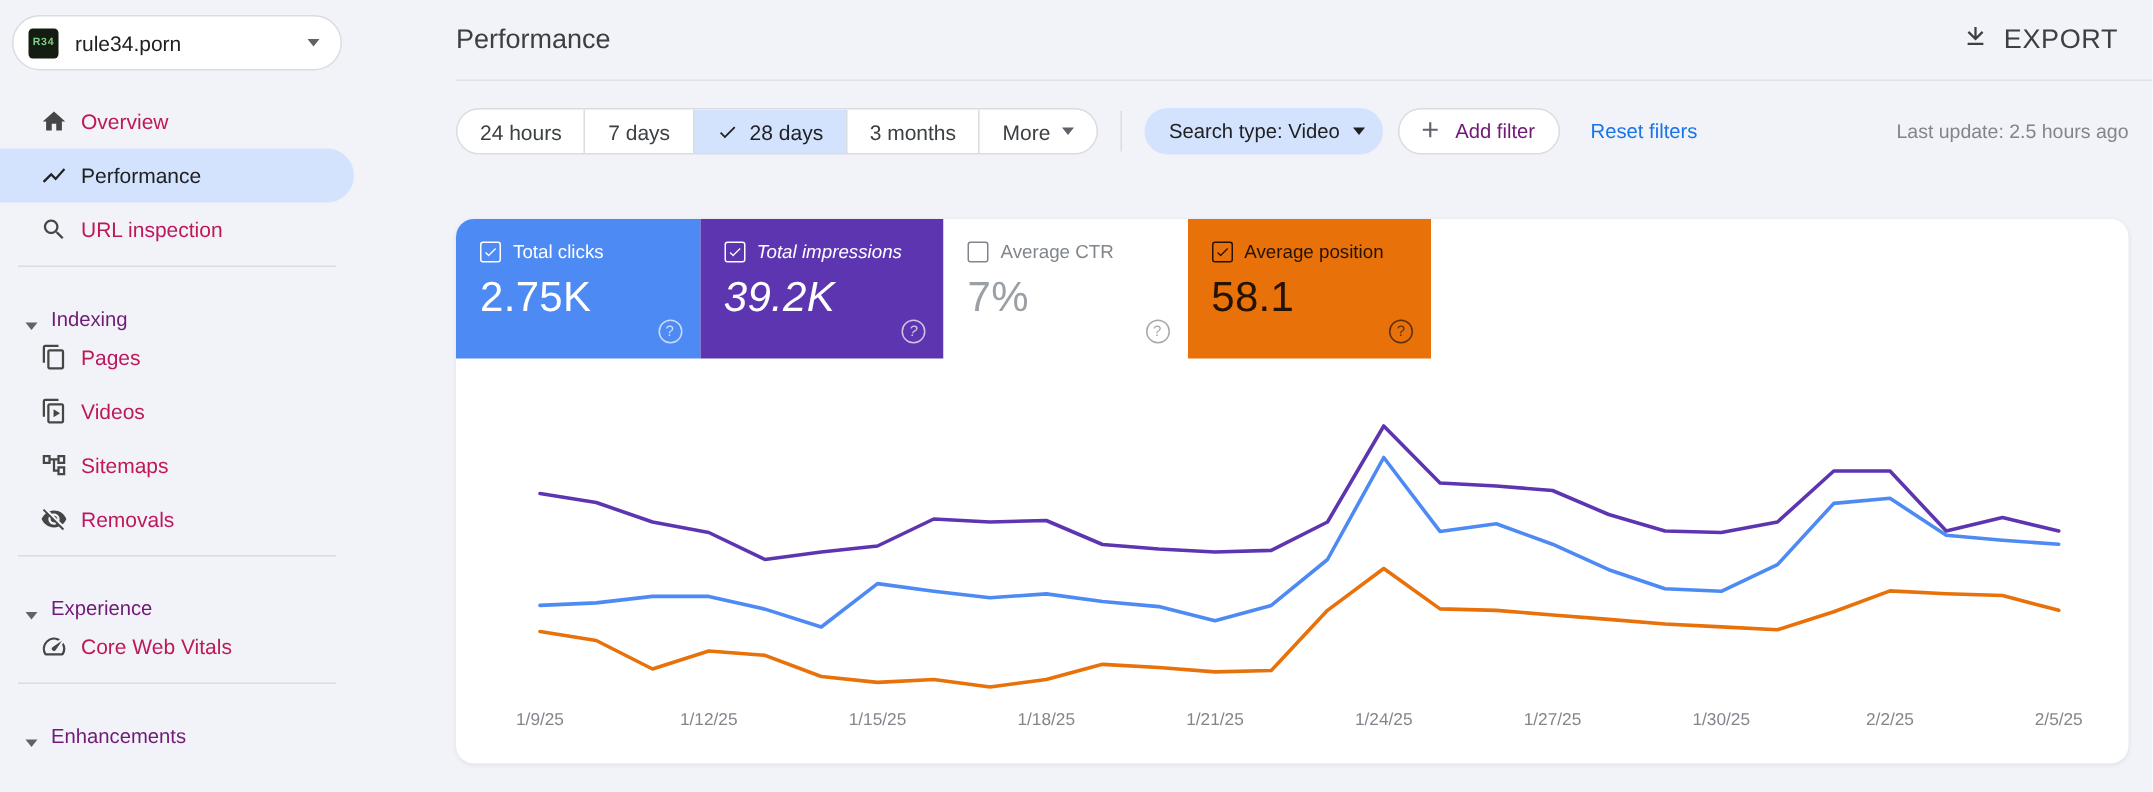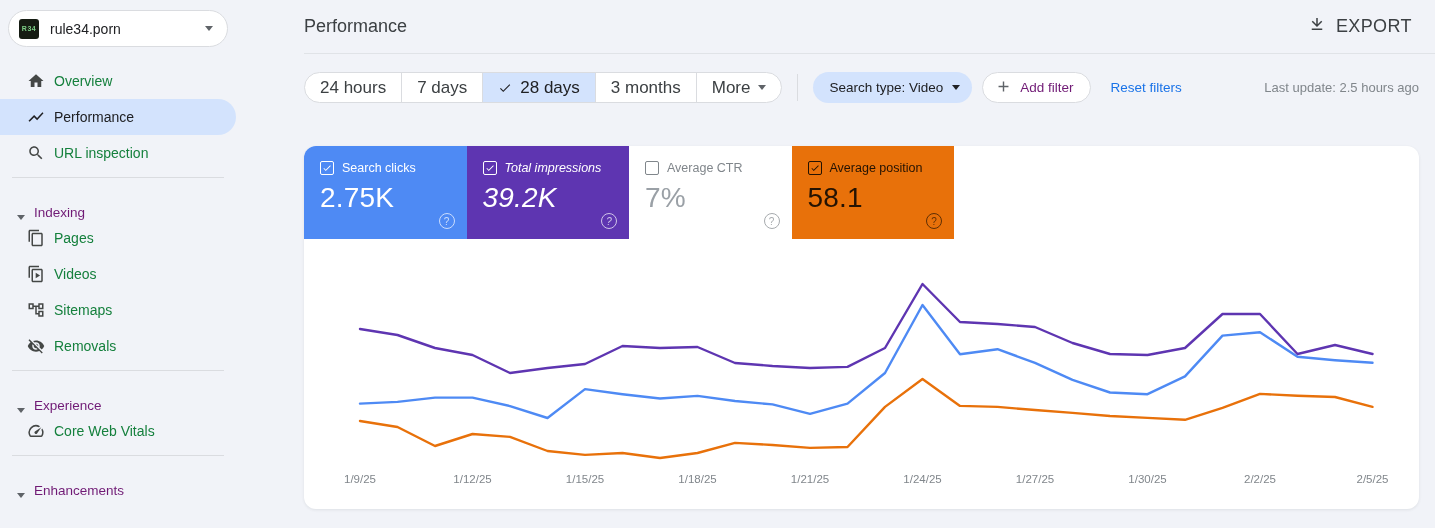--- a/index.html
+++ b/index.html
@@ -17,38 +17,38 @@
     display:flex;align-items:center;padding:0 14px 0 10px;cursor:pointer;
   }
   .favicon{width:20px;height:20px;border-radius:3px;background:#151c12;color:#7ed087;
     font-size:7px;font-weight:bold;letter-spacing:.5px;
     display:flex;align-items:center;justify-content:center;flex:0 0 auto;}
   .property-name{margin-left:11px;font-size:14px;color:#202124;flex:1;white-space:nowrap;overflow:hidden;}
   .tri{width:0;height:0;border-left:4.5px solid transparent;border-right:4.5px solid transparent;
     border-top:5px solid #5f6368;flex:0 0 auto;}
   .nav{position:absolute;top:63px;left:0;right:0;}
   .nav-item{height:36px;display:flex;align-items:center;padding-left:26px;gap:8px;
-    font-size:14px;color:#15803d;cursor:pointer;white-space:nowrap;}
+    font-size:14px;color:#be185d;cursor:pointer;white-space:nowrap;}
   .nav-item .nicon{width:20px;height:20px;display:flex;align-items:center;justify-content:center;flex:0 0 auto;}
   .nav-item.selected{background:#d3e3fd;border-radius:0 18px 18px 0;font-weight:500;color:#202124;}
   .nav-header{height:34px;display:flex;align-items:flex-end;padding-left:17px;gap:9px;
     font-size:13.5px;color:#701a75;cursor:pointer;}
   .nav-divider{height:1px;background:#dadce0;margin:6px 12px 8px 12px;}
   
   .main{position:absolute;left:236px;top:0;right:0;bottom:0;}
   .main-header{height:53px;margin-left:68px;border-bottom:1px solid #e0e3e7;
     display:flex;align-items:center;position:relative;}
   .page-title{font-size:18px;color:#3c4043;}
   .export-btn{position:absolute;right:23px;top:0;height:100%;display:flex;align-items:center;gap:10px;
     font-size:18px;font-weight:500;letter-spacing:.4px;color:#3c4043;cursor:pointer;}
   
   .filter-bar{margin-left:68px;margin-top:18px;height:31px;display:flex;align-items:center;position:relative;}
   .seg-group{display:inline-flex;border:1px solid #dadce0;border-radius:16px;background:#fff;
     height:31px;box-sizing:border-box;overflow:hidden;}
-  .seg{display:flex;align-items:center;gap:8px;padding:0 15px;font-size:17px;color:#3c4043;
+  .seg{display:flex;align-items:center;gap:8px;padding:0 15px;font-size:14px;color:#3c4043;
     border-left:1px solid #dadce0;cursor:pointer;white-space:nowrap;}
   .seg:first-child{border-left:none;}
   .seg.selected{background:#d3e3fd;color:#202124;}
   .vdivider{width:1px;height:27px;background:#dadce0;margin:0 15px;}
   .chip{height:31px;box-sizing:border-box;display:flex;align-items:center;border-radius:16px;
     font-size:13.5px;cursor:pointer;white-space:nowrap;}
   .chip.filled{background:#d3e3fd;color:#202124;font-weight:500;padding:0 12px 0 16px;gap:9px;}
   .chip.outline{background:#fff;border:1px solid #dadce0;color:#701a75;padding:0 16px 0 12px;gap:8px;margin-left:10px;}
   .chip .tri{border-top-color:#202124;}
   .link{color:#1a73e8;font-size:13.5px;font-weight:500;margin-left:20px;cursor:pointer;}
@@ -213,21 +213,21 @@
 
   <div class="panel">
     <div class="cards" id="cards">
         <div class="card" style="background: rgb(78, 138, 244); color: rgb(255, 255, 255);">
           <div class="card-label-row">
             <span class="checkbox">
               <svg viewBox="0 0 24 24" width="10" height="10">
                 <path d="M9 16.17L4.83 12l-1.42 1.41L9 19 21 7l-1.41-1.41z" fill="#ffffff"></path>
               </svg>
             </span>
-            <span>Search clicks</span>
+            <span>Total clicks</span>
           </div>
           <div class="card-value">2.75K</div>
           <span class="help">?</span>
         </div>
         <div class="card" style="background: rgb(94, 53, 177); color: rgb(255, 255, 255); font-style: italic;">
           <div class="card-label-row">
             <span class="checkbox">
               <svg viewBox="0 0 24 24" width="10" height="10">
                 <path d="M9 16.17L4.83 12l-1.42 1.41L9 19 21 7l-1.41-1.41z" fill="#ffffff"></path>
               </svg>

